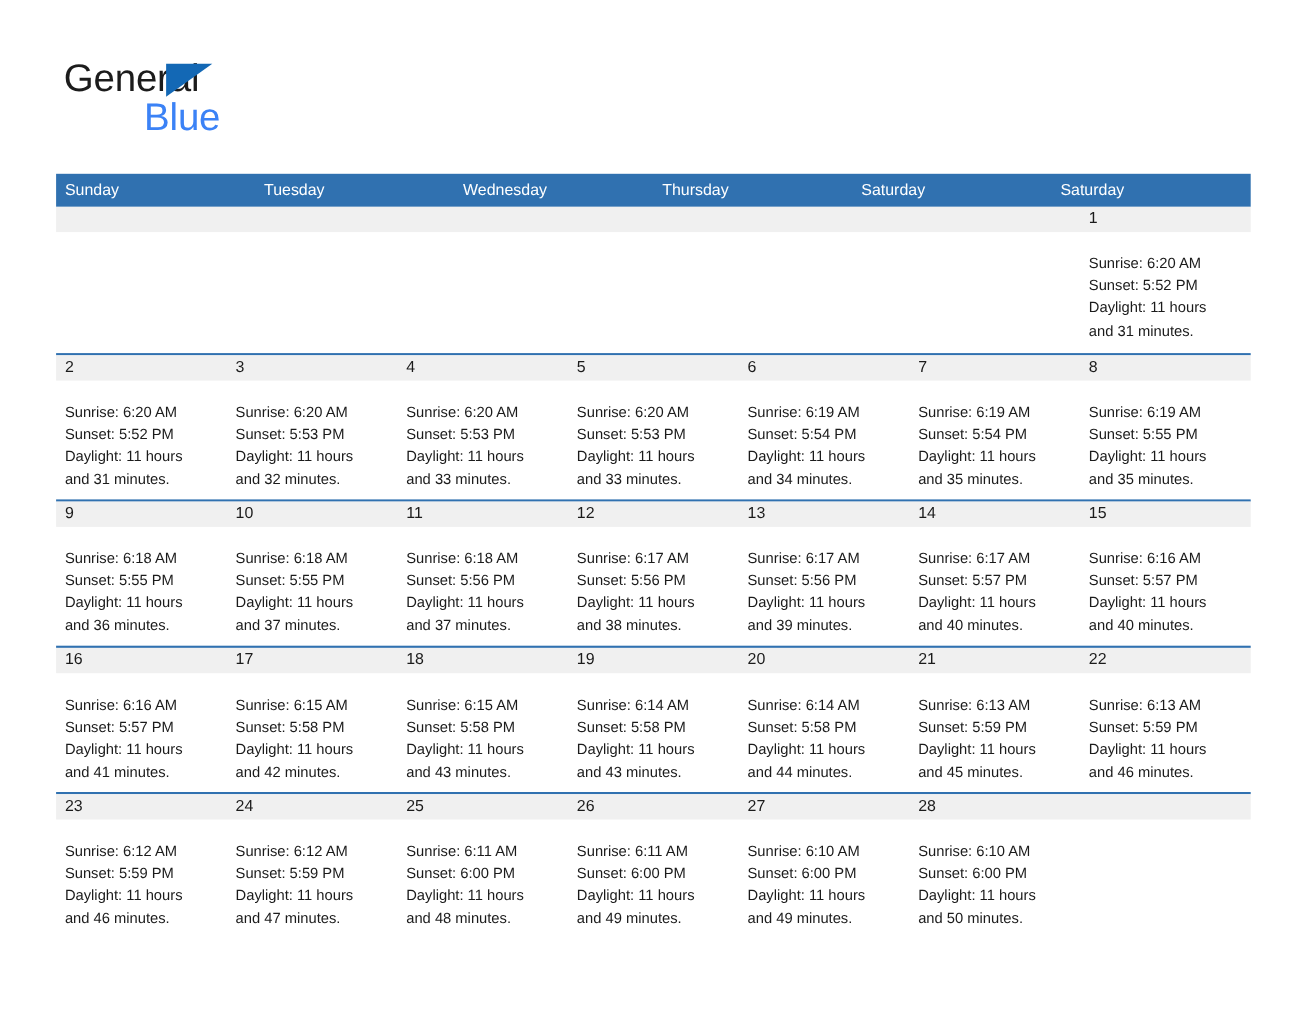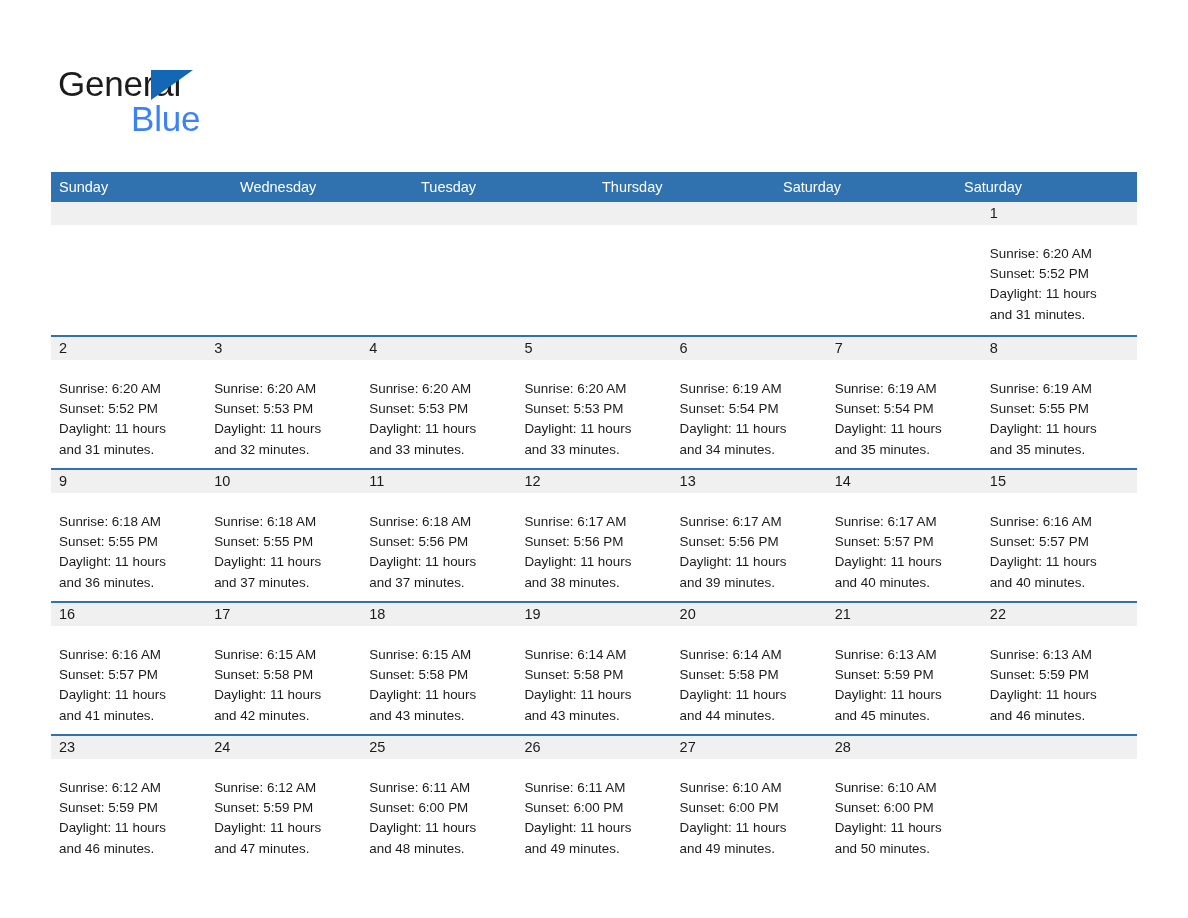--- a/index.html
+++ b/index.html
@@ -19,21 +19,21 @@
     position: relative;
     width: 1188px;
     height: 918px;
     box-sizing: border-box;
   }
 
   
   .header {
     position: absolute;
     left: 0;
-    top: 12px;
+    top: 0;
     width: 1077px;
     height: 158px;
   }
 
   .logo {
     position: absolute;
     left: 58px;
     top: 52px;
     width: 260px;
     height: 80px;
@@ -89,21 +89,21 @@
     line-height: 28px;
     font-weight: 400;
     color: #141414;
     white-space: nowrap;
   }
 
   
   .calendar {
     position: absolute;
     left: 51px;
-    top: 172px;
+    top: 158px;
     width: 1086px;
   }
 
   .weekday-row {
     display: flex;
     background: #3071b0;
     height: 30px;
   }
   .weekday {
     flex: 1 1 0;
@@ -173,22 +173,22 @@
       <span class="logo-blue">Blue</span>
     </div>
 
 
   </div>
 
   <div class="calendar">
 
     <div class="weekday-row">
       <div class="weekday">Sunday</div>
+      <div class="weekday">Tuesday</div>
       <div class="weekday">Wednesday</div>
-      <div class="weekday">Tuesday</div>
       <div class="weekday">Thursday</div>
       <div class="weekday">Saturday</div>
       <div class="weekday">Saturday</div>
     </div>
 
     <div class="week first">
       <div class="daynum-band"></div>
       <div class="day empty">
         
         

